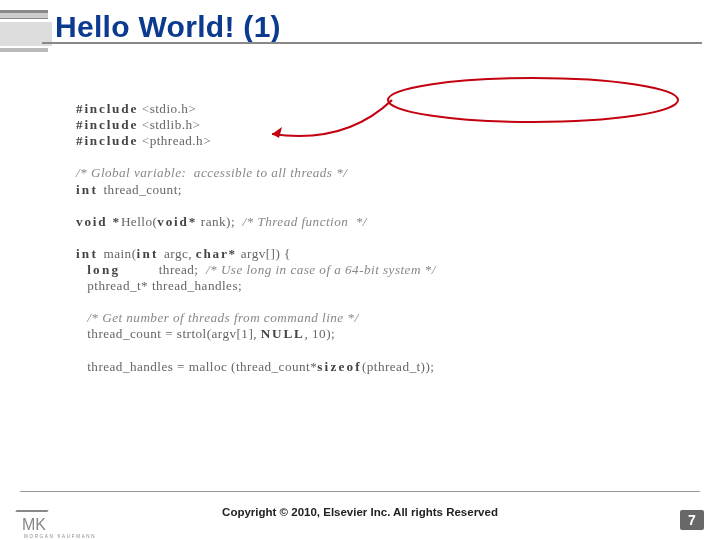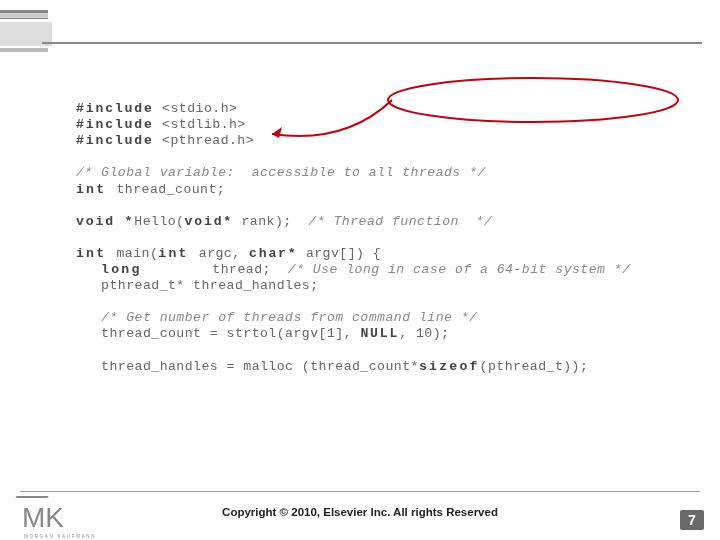--- a/index.html
+++ b/index.html
@@ -6,44 +6,45 @@
   html, body { width: 720px; height: 540px; background: #fff; font-family: Arial, Helvetica, sans-serif; overflow: hidden; }
   .slide { position: relative; width: 720px; height: 540px; }
   .title-band { position: absolute; top: 10px; left: 0; right: 0; height: 40px; }
   .title-band .stripe-top { position: absolute; left: 0; top: 0; width: 48px; height: 3px; background: #888; }
   .title-band .stripe-thin { position: absolute; left: 0; top: 2px; width: 48px; height: 7px; background: #ccc; border-bottom: 1px solid #888; border-top: 1px solid #888; }
   .title-band .stripe-main { position: absolute; left: 0; top: 12px; width: 52px; height: 24px; background: #ddd; }
   .title-band .stripe-btm { position: absolute; left: 0; top: 38px; width: 48px; height: 4px; background: #bbb; }
   .title-text { position: absolute; left: 55px; top: 0px; font-size: 30px; font-weight: 700; color: #0b3a8e; letter-spacing: .3px; }
   .title-line { position: absolute; left: 42px; top: 42px; right: 18px; height: 2px; background: #888; }
   .callout { position: absolute; left: 396px; top: 82px; font-size: 14px; color: #222; line-height: 1.15; }
-  .code { position: absolute; left: 76px; top: 85px; right: 30px; font-family: Liberation Mono, monospace; font-size: 13.2px; color: #666; line-height: 1.22; white-space: pre; letter-spacing: .45px; }
+  .code { position: absolute; left: 76px; top: 85px; right: 30px; font-family: Liberation Serif, serif; font-size: 13.2px; color: #666; line-height: 1.22; white-space: pre; letter-spacing: .45px; }
   .code .kw { font-weight: 700; color: #444; letter-spacing: 1.8px; }
   .code .cm { font-style: italic; color: #888; }
   .code .kw-sp { letter-spacing: 2.2px; }
   svg.annot { position: absolute; left: 0; top: 0; width: 720px; height: 540px; pointer-events: none; }
   .footer-line { position: absolute; left: 20px; right: 20px; bottom: 48px; height: 1.5px; background: #999; }
   .logo { position: absolute; left: 22px; bottom: 6px; display: flex; align-items: baseline; gap: 2px; font-family: Georgia, 'Times New Roman', serif; }
-  .logo .mk { font-size: 28px; color: #888; font-weight: 400; font-family: Helvetica, Arial, sans-serif; }
+  .logo .mk { font-size: 16px; color: #888; font-weight: 400; font-family: Helvetica, Arial, sans-serif; }
   .logo .hat { position: relative; }
   .logo .hat::before { content: ""; position: absolute; left: -6px; top: -6px; width: 32px; height: 0; border-top: 2px solid #888; transform: skewX(-35deg); }
   .logo-sub { font-size: 4.5px; letter-spacing: 1.7px; color: #888; margin-left: 2px; }
   .copyright { position: absolute; left: 0; right: 0; bottom: 22px; text-align: center; font-size: 11.5px; font-weight: 700; color: #222; }
   .pagenum { position: absolute; right: 16px; bottom: 10px; font-size: 14px; font-weight: 700; color: #fff; background: #686868; border-radius: 2px; width: 24px; height: 20px; line-height: 20px; text-align: center; }
 </style>
 </head>
 <body>
 
 <div class="slide">
 
   <div class="title-band">
     <div class="stripe-top"></div>
     <div class="stripe-thin"></div>
     <div class="stripe-main"></div>
     <div class="stripe-btm"></div>
+    <div class="title-text">Hello World! (1)</div>
   </div>
   <div class="title-line"></div>
 
 
   <svg class="annot">
     <path d="M 392 100 C 350 140, 300 138, 272 134" stroke="#c30010" stroke-width="2.2" fill="none"></path>
     <path d="M 272 134 l 10 -7 l -3 11 z" fill="#c30010"></path>
     <ellipse cx="533" cy="100" rx="145" ry="22" stroke="#c30010" stroke-width="2" fill="none"></ellipse>
   </svg>
 

